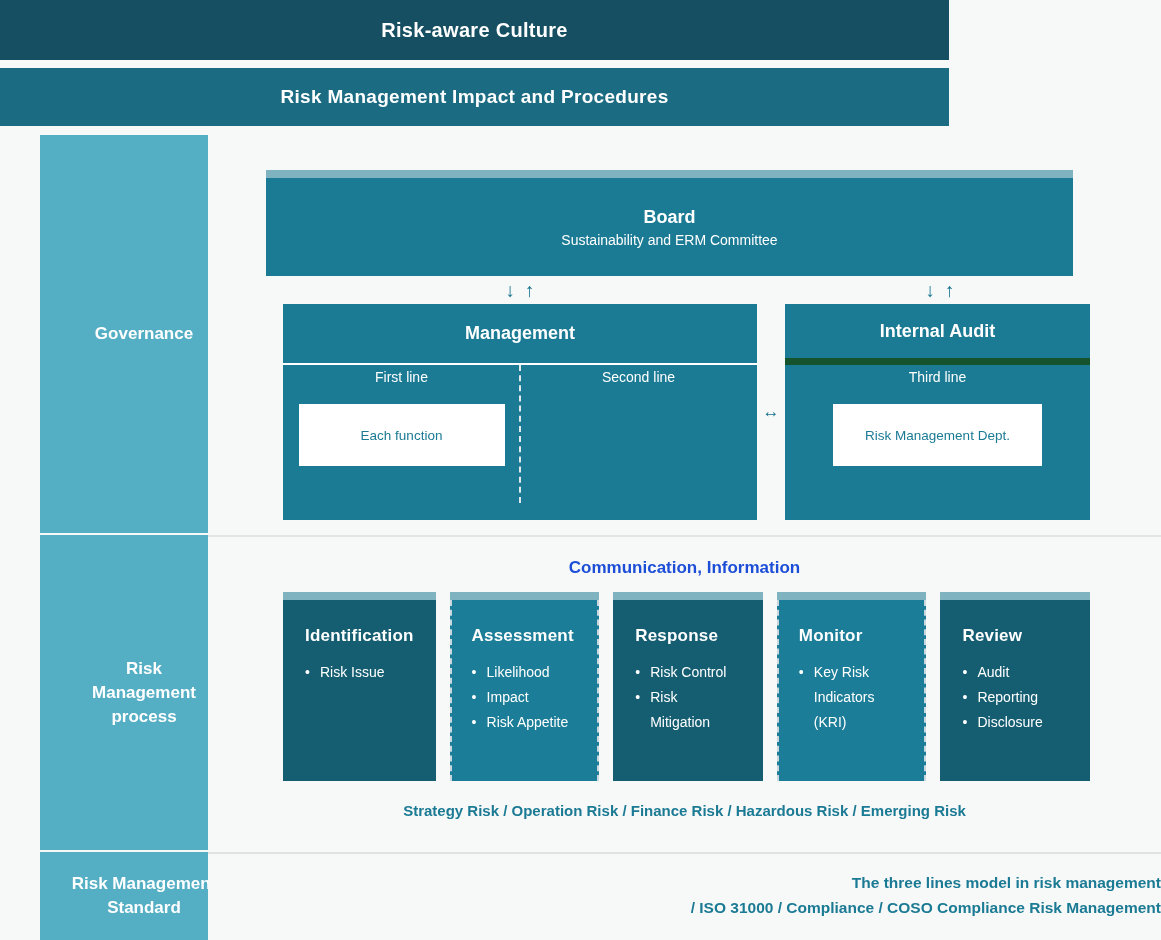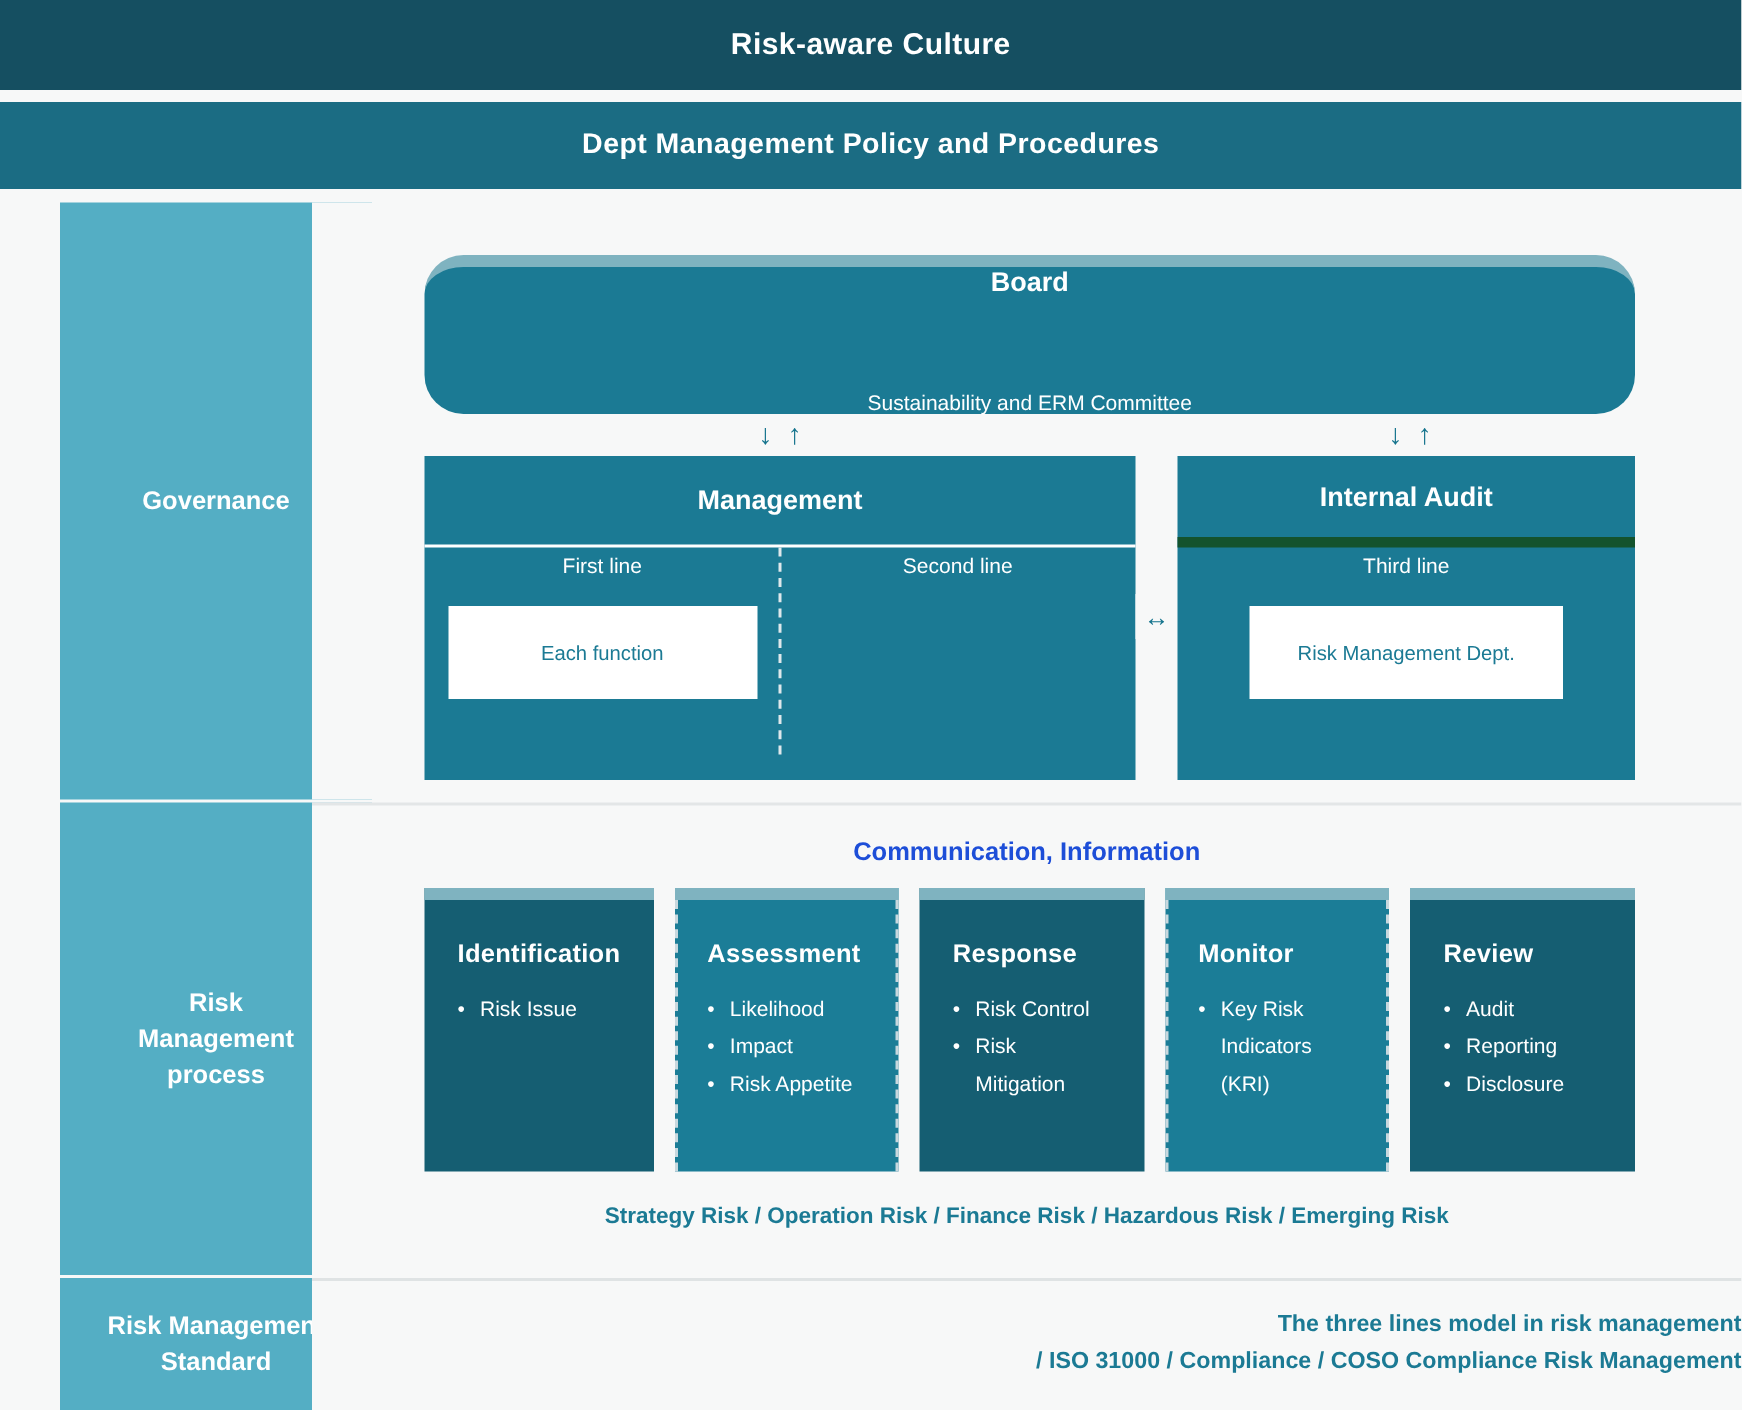--- a/index.html
+++ b/index.html
@@ -8,21 +8,21 @@
     background:#f7f8f8;
     font-family:"Liberation Sans", sans-serif;
     color:#ffffff;
     overflow:hidden;
     position:relative;
   }
   .page{position:relative;width:1161px;height:940px;}
 
   
   .banner{
-    position:absolute;left:0;width:1161px;
+    position:absolute;left:0;width:949px;
     display:flex;align-items:center;justify-content:center;
     text-align:right;
     letter-spacing:.3px;
   }
   .banner-culture{
     top:0;height:60px;background:#154f61;
     font-size:20px;font-weight:bold;
   }
   .banner-policy{
     top:68px;height:58px;background:#1b6c83;
@@ -45,25 +45,25 @@
   .rail-std{top:852px;height:88px;}
 
   
   .panel{position:absolute;left:208px;width:953px;background:#f7f8f8;}
   .panel-gov{top:135px;height:398px;}
   .panel-proc{top:535px;height:315px;border-top:2px solid #e3e6e7;}
   .panel-std{top:852px;height:88px;border-top:2px solid #dfe3e4;}
 
   
   .board-box{
-    position:absolute;left:283px;top:170px;width:807px;height:106px;
+    position:absolute;left:266px;top:170px;width:807px;height:106px;
     background:#1b7a94;
     box-sizing:border-box;
     border-top:8px solid #7fb3c0;
-    display:flex;flex-direction:column;align-items:center;justify-content:space-between;border-radius:26px;
+    display:flex;flex-direction:column;align-items:center;justify-content:center;
   }
   .board-title{font-size:18px;font-weight:bold;margin-bottom:4px;}
   .board-sub{font-size:14px;font-weight:normal;}
 
   .arrows{
     position:absolute;top:278px;height:24px;
     display:flex;align-items:center;justify-content:center;gap:10px;
     color:#15748d;font-size:19px;font-weight:bold;line-height:1;
   }
   .arrows-left{left:460px;width:120px;}
@@ -156,21 +156,21 @@
 </style>
 </head>
 <body>
 
 <div class="page">
 
   <div class="banner banner-culture">
     <span>Risk-aware Culture</span>
   </div>
   <div class="banner banner-policy">
-    <span>Dept Management Policy and Procedures</span>
+    <span>Risk Management Impact and Procedures</span>
   </div>
 
   <div class="rail rail-gov">
     <span>Governance</span>
   </div>
   <div class="rail rail-proc">
     <span style="white-space:pre-line">Risk
 Management
 process</span>
   </div>

